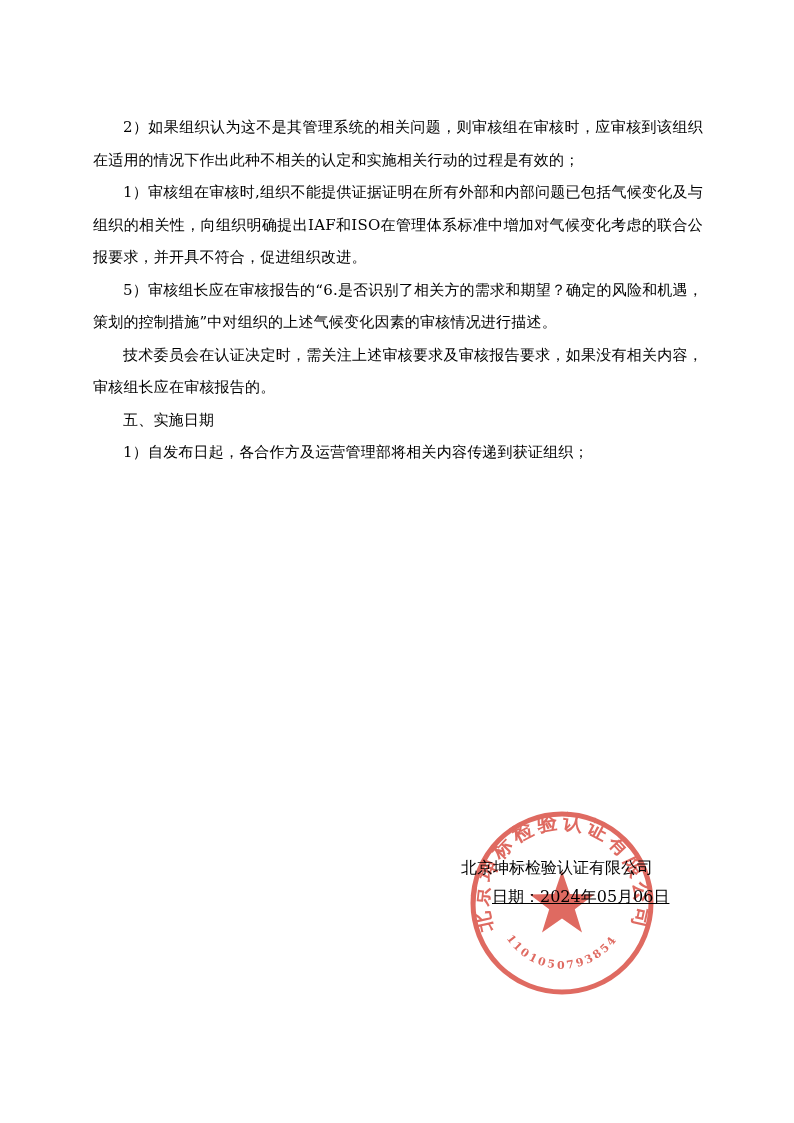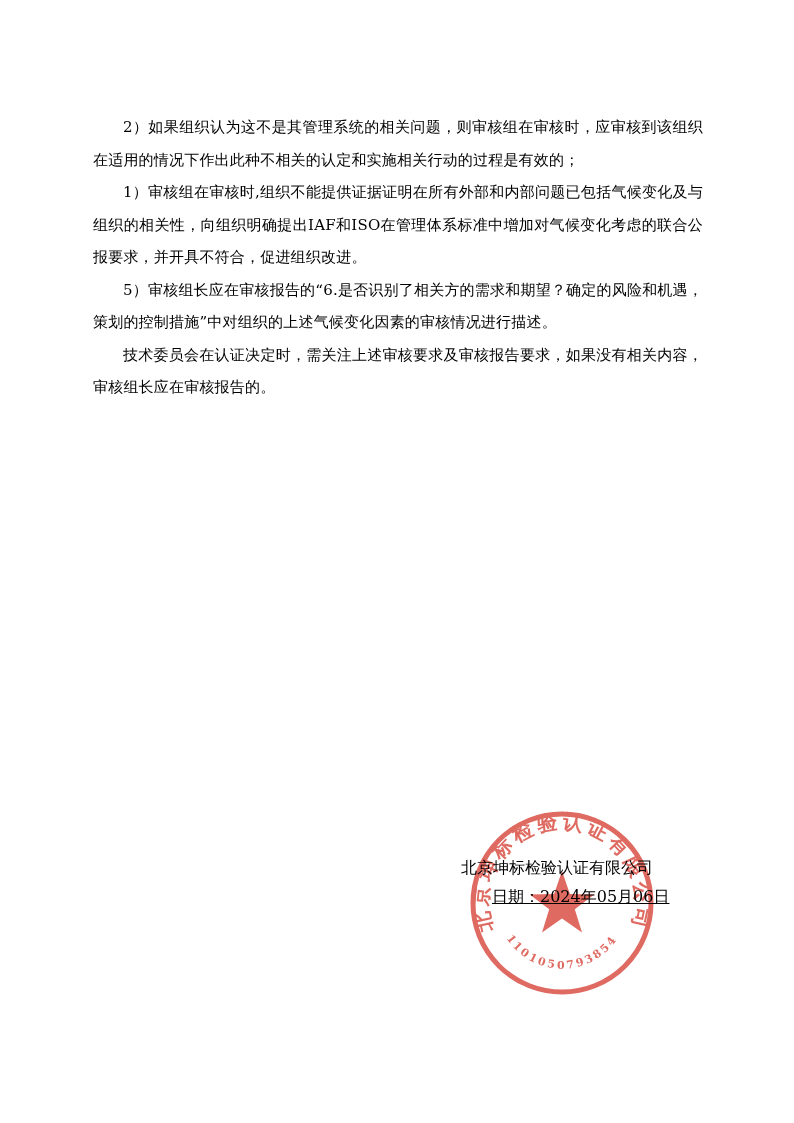--- a/index.html
+++ b/index.html
@@ -70,20 +70,22 @@
 </head>
 <body>
 
 <div class="page">
 
   <div class="doc-body">
       <p class="indent">2）如果组织认为这不是其管理系统的相关问题，则审核组在审核时，应审核到该组织在适用的情况下作出此种不相关的认定和实施相关行动的过程是有效的；</p>
       <p class="indent">1）审核组在审核时,组织不能提供证据证明在所有外部和内部问题已包括气候变化及与组织的相关性，向组织明确提出IAF和ISO在管理体系标准中增加对气候变化考虑的联合公报要求，并开具不符合，促进组织改进。</p>
       <p class="indent">5）审核组长应在审核报告的“6.是否识别了相关方的需求和期望？确定的风险和机遇，策划的控制措施”中对组织的上述气候变化因素的审核情况进行描述。</p>
       <p class="indent">技术委员会在认证决定时，需关注上述审核要求及审核报告要求，如果没有相关内容，审核组长应在审核报告的。</p>
+      <p class="indent">五、实施日期</p>
+      <p class="indent">1）自发布日起，各合作方及运营管理部将相关内容传递到获证组织；</p>
     </div>
 
   <svg class="seal" viewBox="0 0 190 190" aria-hidden="true">
 
     <circle cx="95" cy="95" r="89" fill="none" stroke="#d84a3f" stroke-width="5"></circle>
 
     <polygon points="95,63 102.9,86.1 127.3,86.5 107.8,101.2 115,124.5 95,110.5 75,124.5 82.2,101.2 62.7,86.5 87.1,86.1" fill="#d84a3f"></polygon>
 
     <defs>
       <path id="seal-top-arc" d="M 30,130 A 74,74 0 1 1 160,130" fill="none"></path>

